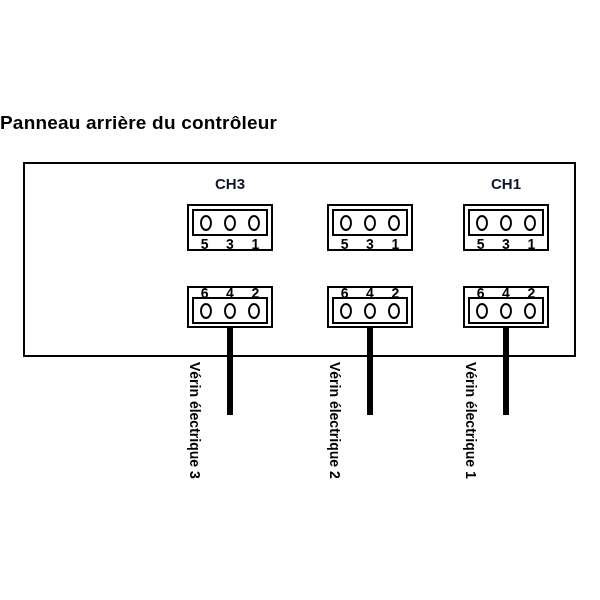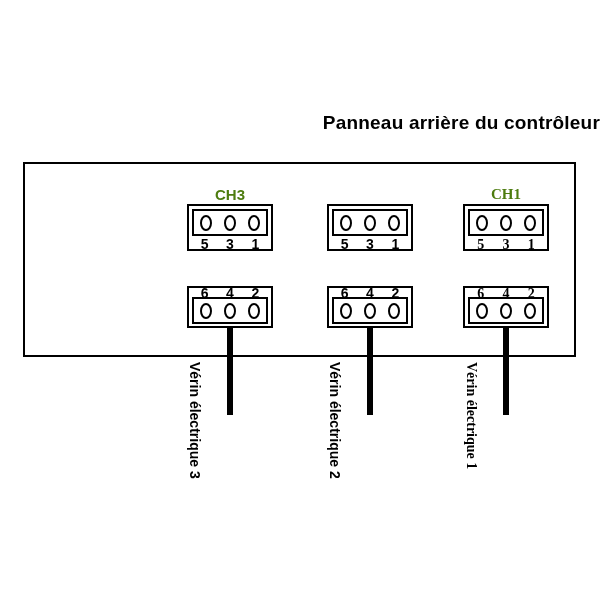--- a/index.html
+++ b/index.html
@@ -18,21 +18,21 @@
     background: #ffffff;
     overflow: hidden;
   }
 
   
   .diagram-title {
     position: absolute;
     left: 0;
     top: 112px;
     width: 600px;
-    text-align: right;
+    text-align: left;
     font-size: 19px;
     font-weight: bold;
     color: #000000;
     letter-spacing: 0.2px;
     white-space: nowrap;
   }
 
   
   .panel-body {
     position: absolute;
@@ -48,27 +48,27 @@
   
   .channel {
     position: absolute;
     top: 0;
     width: 90px;
     height: 600px;
   }
 
   .channel-label {
     position: absolute;
-    top: 186px;
+    top: 175px;
     left: 0;
     width: 90px;
     text-align: center;
     font-size: 15px;
     font-weight: bold;
-    color: #4d7c0f;
+    color: #0f172a;
   }
 
   
   .connector {
     position: absolute;
     left: 2px;
     width: 86px;
     border: 2px solid #000000;
     box-sizing: border-box;
     background: #ffffff;
@@ -219,21 +219,21 @@
         <span class="pin"></span>
         <span class="pin"></span>
         <span class="pin"></span>
       </div>
     </div>
 
     <div class="cable"></div>
     <div class="actuator-caption">Vérin électrique 2</div>
   </div>
 
-  <div class="channel" style="left:461px;font-family:Liberation Serif, serif;">
+  <div class="channel" style="left:461px;">
     <div class="channel-label">CH1</div>
 
     <div class="connector top">
       <div class="pin-housing">
         <span class="pin"></span>
         <span class="pin"></span>
         <span class="pin"></span>
       </div>
       <div class="pin-numbers">
         <span>5</span>

